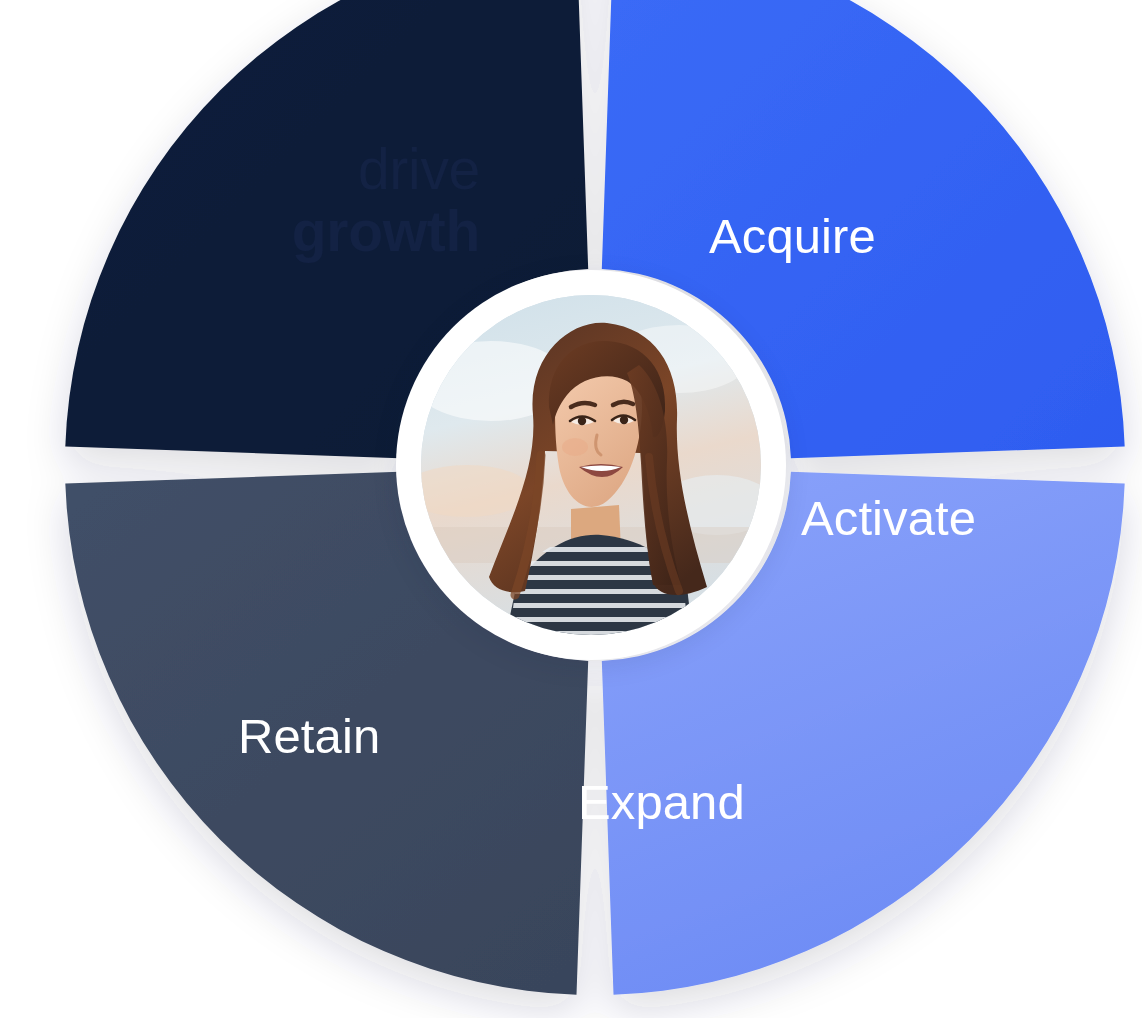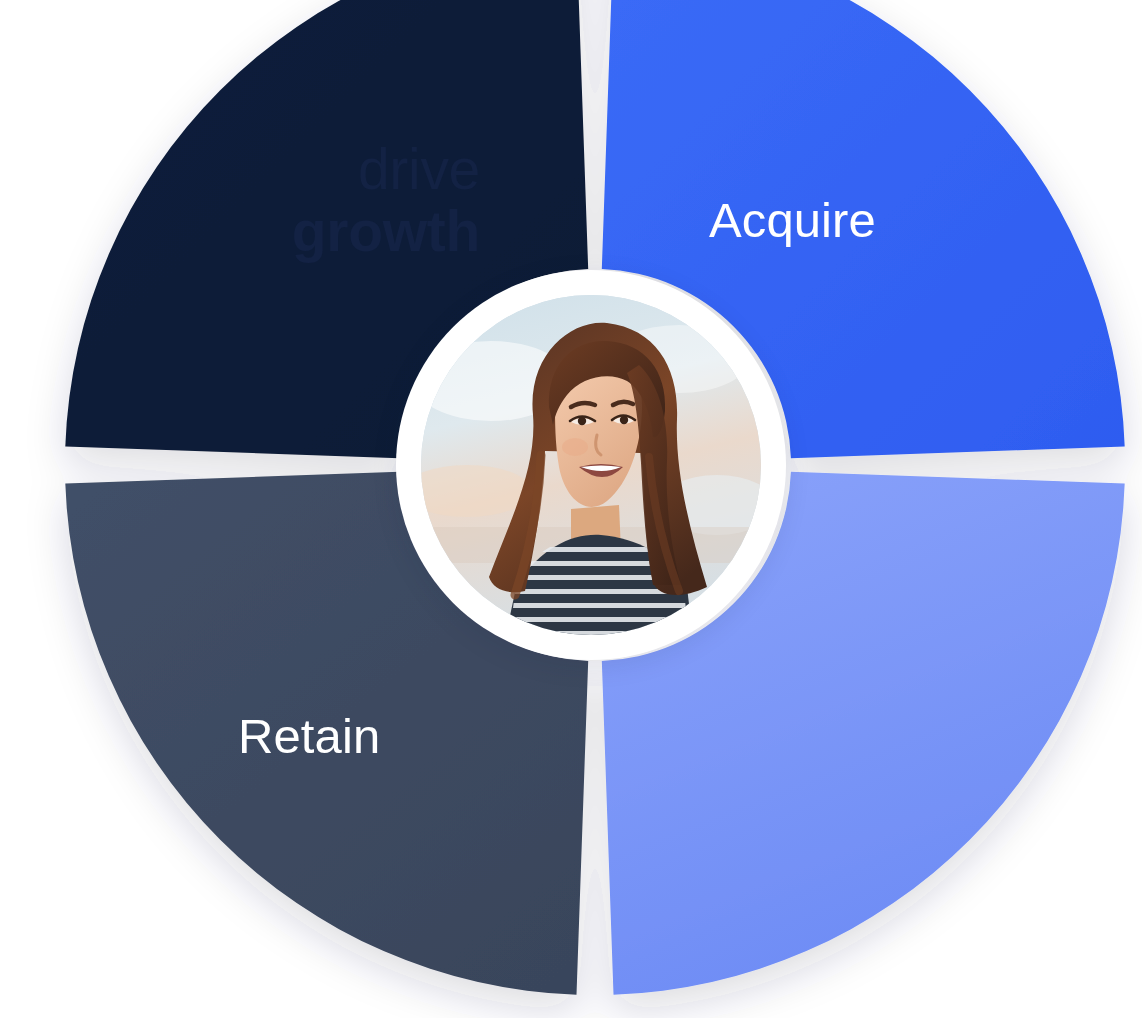--- a/index.html
+++ b/index.html
@@ -36,21 +36,21 @@
     position: absolute;
     color: #ffffff;
     font-family: "Liberation Sans", sans-serif;
     font-weight: 400;
     font-size: 49px;
     letter-spacing: 0.1px;
     white-space: nowrap;
     line-height: 1;
     user-select: none;
   }
-  #label-acquire  { left: 709px; top: 196px; }
+  #label-acquire  { left: 709px; top: 212px; }
   #label-activate { left: 801px; top: 494px; }
   #label-expand   { left: 578px; top: 778px; }
   #label-retain   { left: 238px; top: 712px; }
 
   
   #headline {
     position: absolute;
     left: 120px;
     top: 140px;
     width: 360px;
@@ -131,21 +131,23 @@
       <path id="slice-activate" fill="url(#grad-activate)" d="M 790.9 471.8 L 1124.7 483.5 A 530 530 0 0 1 613.5 994.7 L 601.8 660.9 A 196 196 0 0 0 790.9 471.8 Z"></path>
 
       <path id="slice-expand" fill="url(#grad-expand)" d="M 588.2 660.9 L 576.5 994.7 A 530 530 0 0 1 65.3 483.5 L 399.1 471.8 A 196 196 0 0 0 588.2 660.9 Z"></path>
 
       <path id="slice-retain" fill="url(#grad-retain)" d="M 399.1 458.2 L 65.3 446.5 A 530 530 0 0 1 576.5 -64.7 L 588.2 269.1 A 196 196 0 0 0 399.1 458.2 Z"></path>
     </g>
   </svg>
 
   <div class="seg-label" id="label-acquire">Acquire</div>
 
-
+  <div class="seg-label" id="label-activate">Activate</div>
+
+  <div class="seg-label" id="label-expand">Expand</div>
 
   <div class="seg-label" id="label-retain">Retain</div>
 
   <div id="headline">
     <span class="line1">drive</span>
     <span class="line2">growth</span>
   </div>
 
   <div id="avatar-wrap">
     <div id="avatar-photo">

